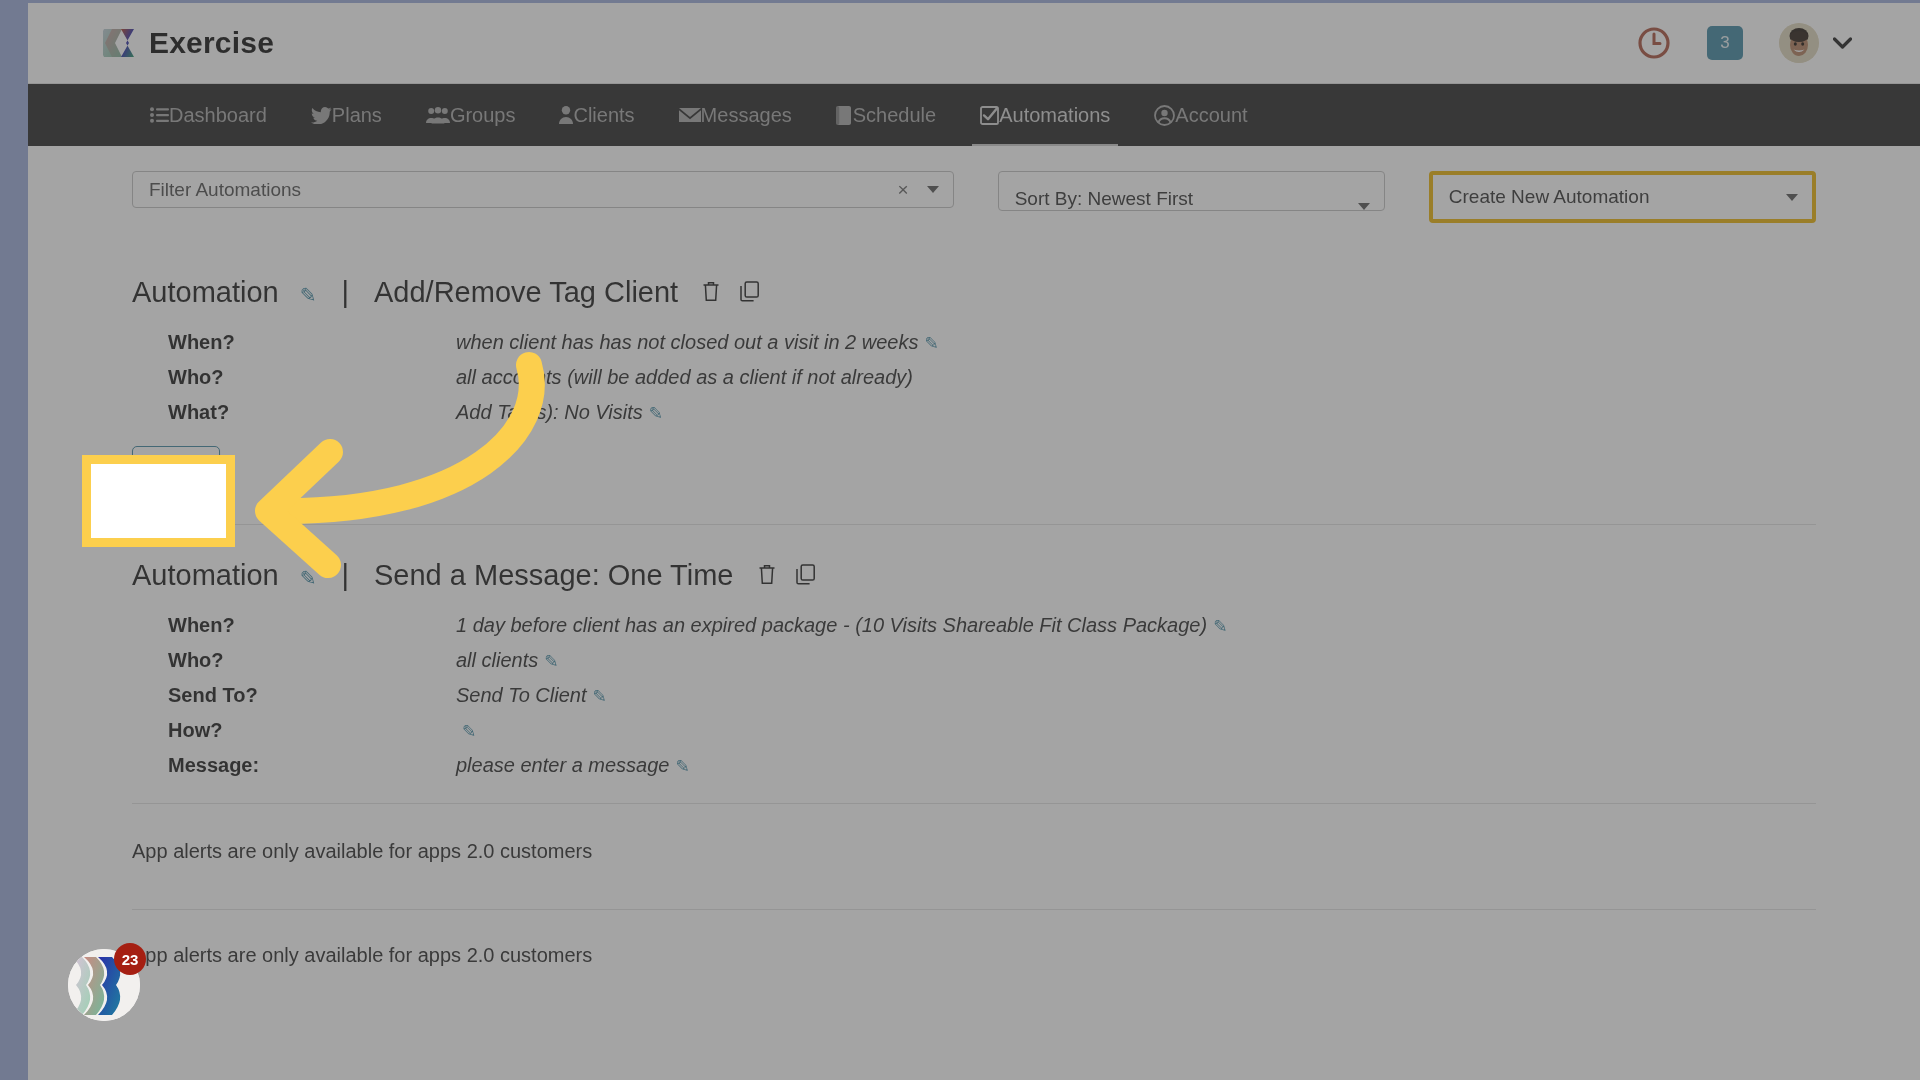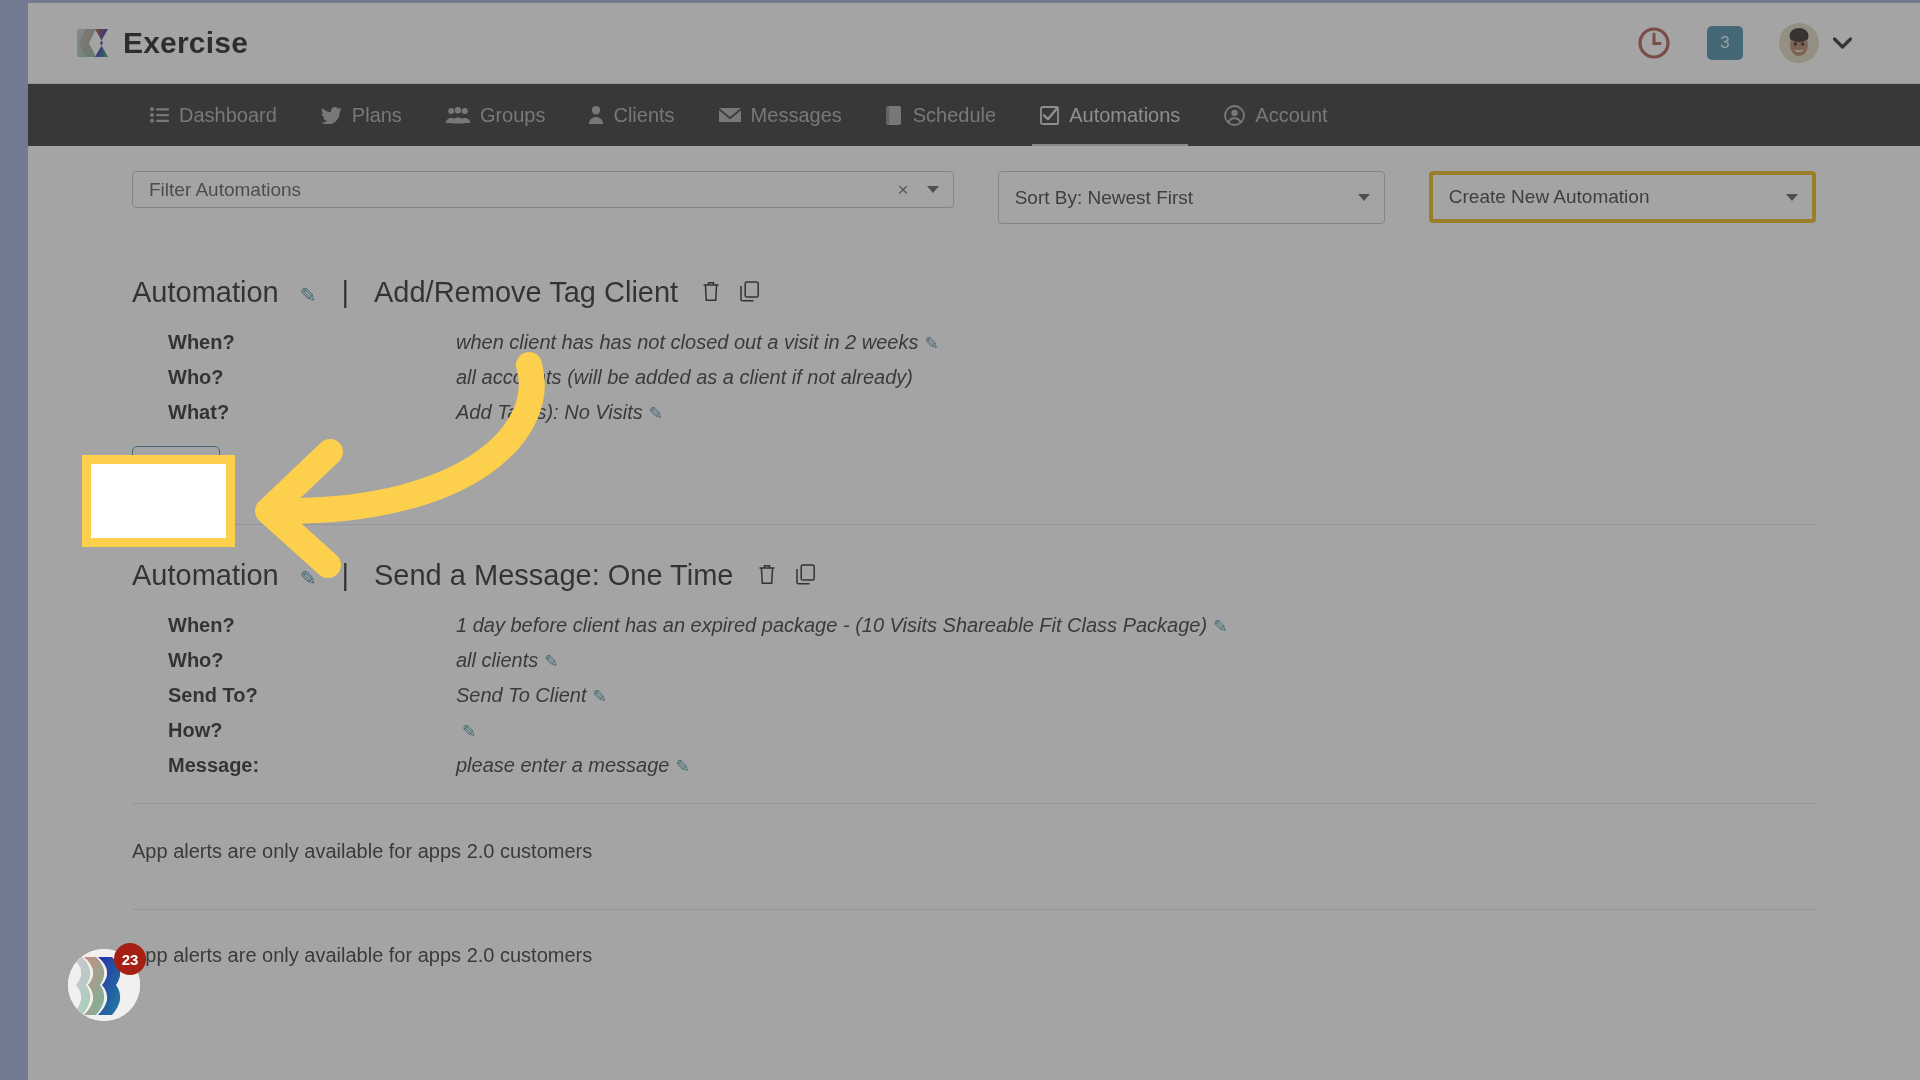--- a/index.html
+++ b/index.html
@@ -26,21 +26,21 @@
   .topbar {
     position: relative;
     height: 81px;
     background: #ffffff;
     display: flex;
     align-items: center;
     border-bottom: 1px solid #e3e3e3;
   }
   .brand {
     display: flex; align-items: center; gap: 12px;
-    margin-left: 49px;
+    margin-left: 75px;
   }
   .brand-logo { width: 34px; height: 32px; position: relative; display:block; }
   .brand-name {
     font-size: 30px; font-weight: bold; color: #111; letter-spacing: .2px;
   }
   .topbar-right {
     margin-left: auto; margin-right: 68px;
     display: flex; align-items: center; gap: 36px;
   }
   .clock-icon { width: 34px; height: 34px; display:block; }
@@ -54,21 +54,21 @@
     width: 40px; height: 40px; border-radius: 50%;
     background: #e8e0c8; overflow: hidden; position: relative; display:block;
   }
   .chevron { font-size: 17px; color: #222; line-height: 1; }
   
   .navbar {
     height: 62px; background: #262626;
     display: flex; align-items: stretch; padding-left: 100px;
   }
   .nav-item {
-    display: flex; align-items: center; gap: 10px;
+    display: flex; align-items: center; 
     color: #a6a6a6; font-size: 20px;
     padding: 0 22px; position: relative; cursor: pointer;
     white-space: nowrap;
   }
   .nav-item .nav-ico { display: flex; align-items: center; }
   .nav-item.active { color: #d2d2d2; }
   .nav-item.active::after {
     content: ""; position: absolute; left: 14px; right: 14px; bottom: 0;
     height: 2px; background: #c9c9c9;
   }
@@ -83,22 +83,22 @@
     border: 1px solid #c0c0c0; border-radius: 4px;
     display: flex; align-items: center;
     padding: 0 14px 0 16px;
     color: #4d4d4d; font-size: 19px; background:#fff;
   }
   .filter-box .ph { flex: 1; color: #4f4f4f; }
   .filter-x { font-size: 19px; color:#666; margin-right: 18px; cursor: pointer;}
   .caret { width:0;height:0;border-left:6px solid transparent;border-right:6px solid transparent;border-top:7px solid #555; }
   .sortbox {
     margin-left: 44px;
-    width: 390px; height: 53px; border: 1px solid #c0c0c0; border-radius: 4px;
-    display:flex; align-items:center; padding: 0 14px 0 16px;
+    width: 390px; height: 40px; border: 1px solid #c0c0c0; border-radius: 4px;
+    display:flex; align-items:flex-end; padding: 0 14px 0 16px;
     font-size:19px; color:#333; background:#fff;
   }
   .sortbox .lbl { flex:1; }
   .createbox {
     margin-left: 44px;
     width: 390px; height: 52px; border: 4px solid #eab308; border-radius: 4px;
     display:flex; align-items:center; padding: 0 14px 0 16px;
     font-size:19px; color:#333; background:#fff;
   }
   .createbox .lbl { flex:1; }

